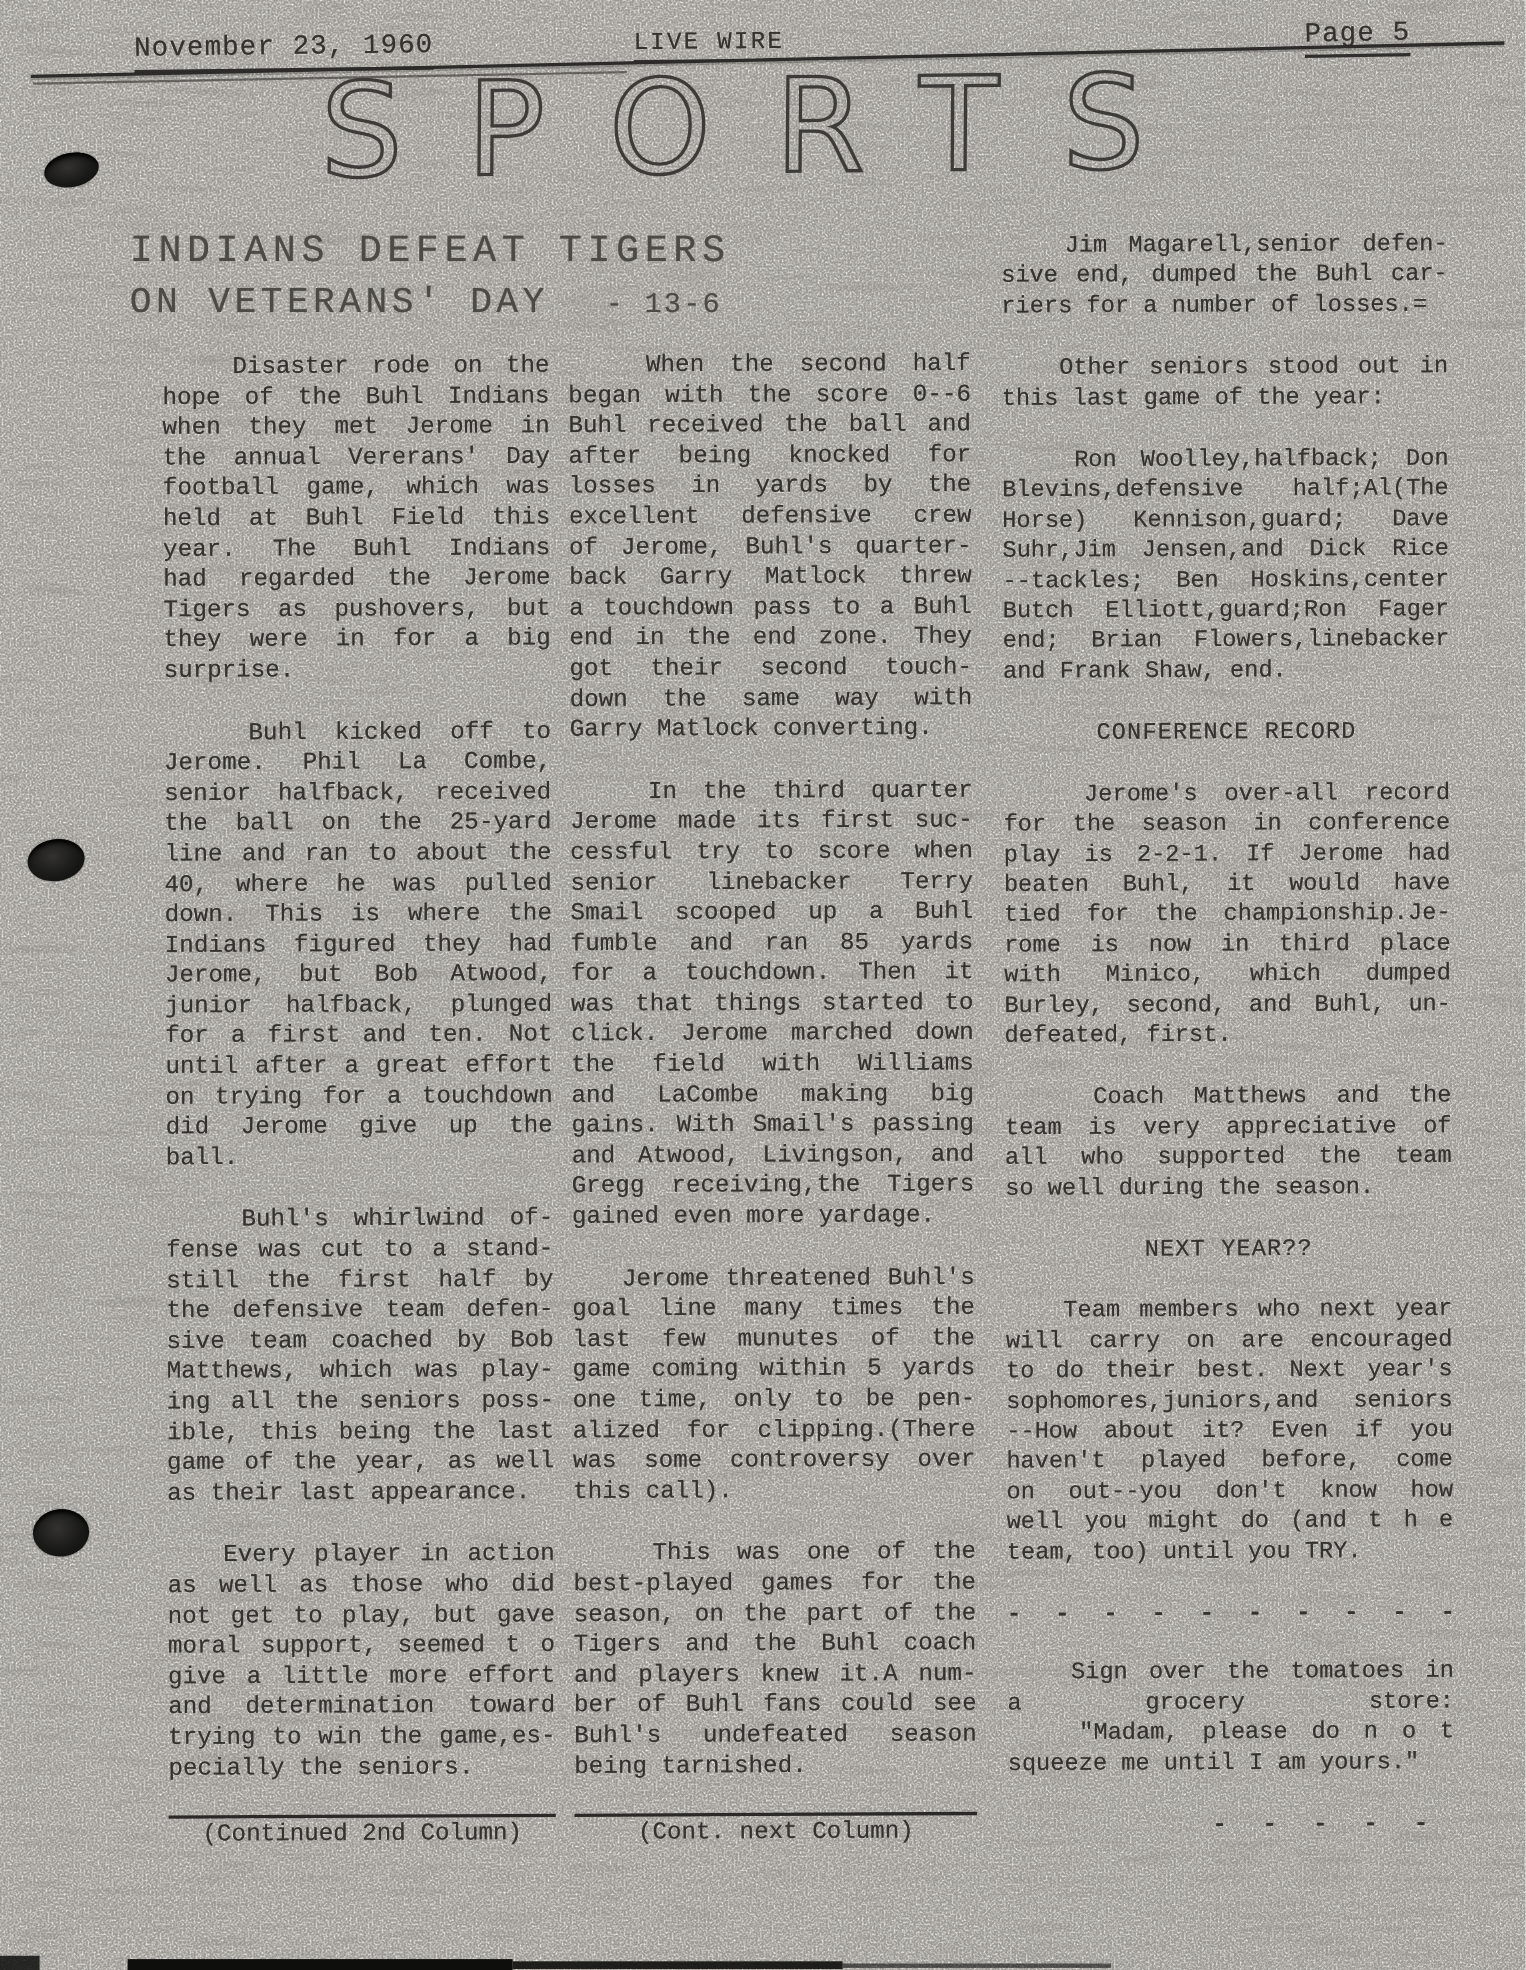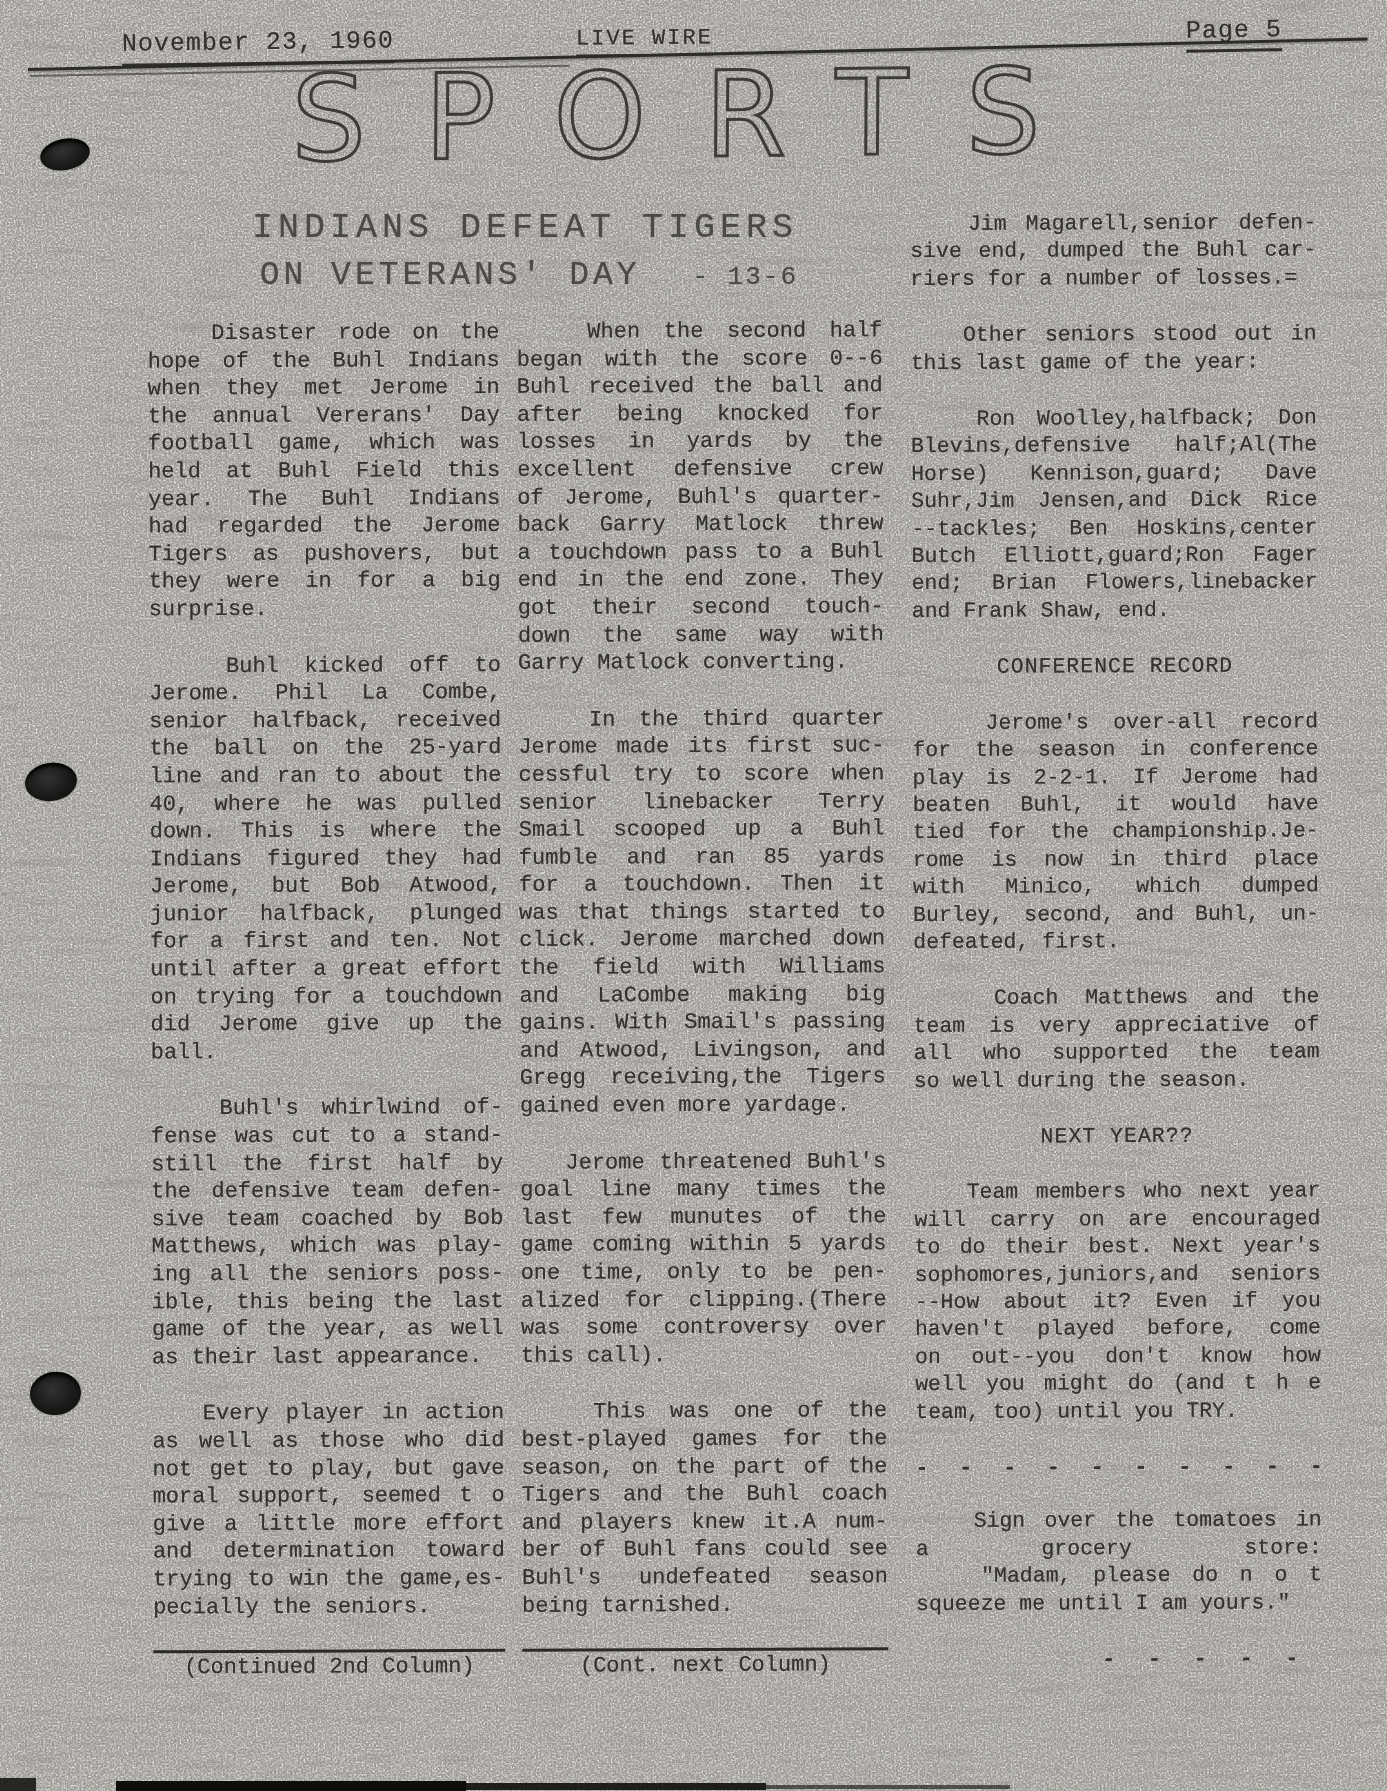--- a/index.html
+++ b/index.html
@@ -34,21 +34,21 @@
     font-family:"DejaVu Sans", sans-serif;
     font-size:118px;letter-spacing:58px;line-height:150px;
     color:#3d3b38;
     -webkit-text-fill-color:transparent;
     -webkit-text-stroke:3px #3d3b38;
     transform:rotate(-0.6deg) skewX(-1deg);
     text-shadow:none;
   }
 
   
-  .headline{position:absolute;left:118px;top:208px;width:680px;text-align:right;font-family:Liberation Mono, monospace;}
+  .headline{position:absolute;left:118px;top:208px;width:680px;text-align:left;font-family:Liberation Mono, monospace;}
   .headline .h1{font-size:35px;letter-spacing:5px;color:#4c4a45;text-shadow:0 0 1px rgba(70,68,62,.5);}
   .headline .h2{margin-top:9px;font-size:33px;letter-spacing:4px;color:#4c4a45;text-shadow:0 0 1px rgba(70,68,62,.5);}
   .headline .score{font-size:26px;letter-spacing:2px;margin-left:28px;}
 
   
   .cols{position:absolute;left:0;top:0;width:1387px;height:1791px;transform:rotate(-0.25deg);}
   .col{position:absolute;font-size:22px;line-height:27.6px;}
   .col1{left:150px;top:318px;width:352px;}
   .col2{left:519px;top:318px;width:366px;}
   .col3{left:913px;top:212px;width:406px;font-size:21.5px;line-height:27.4px;}

